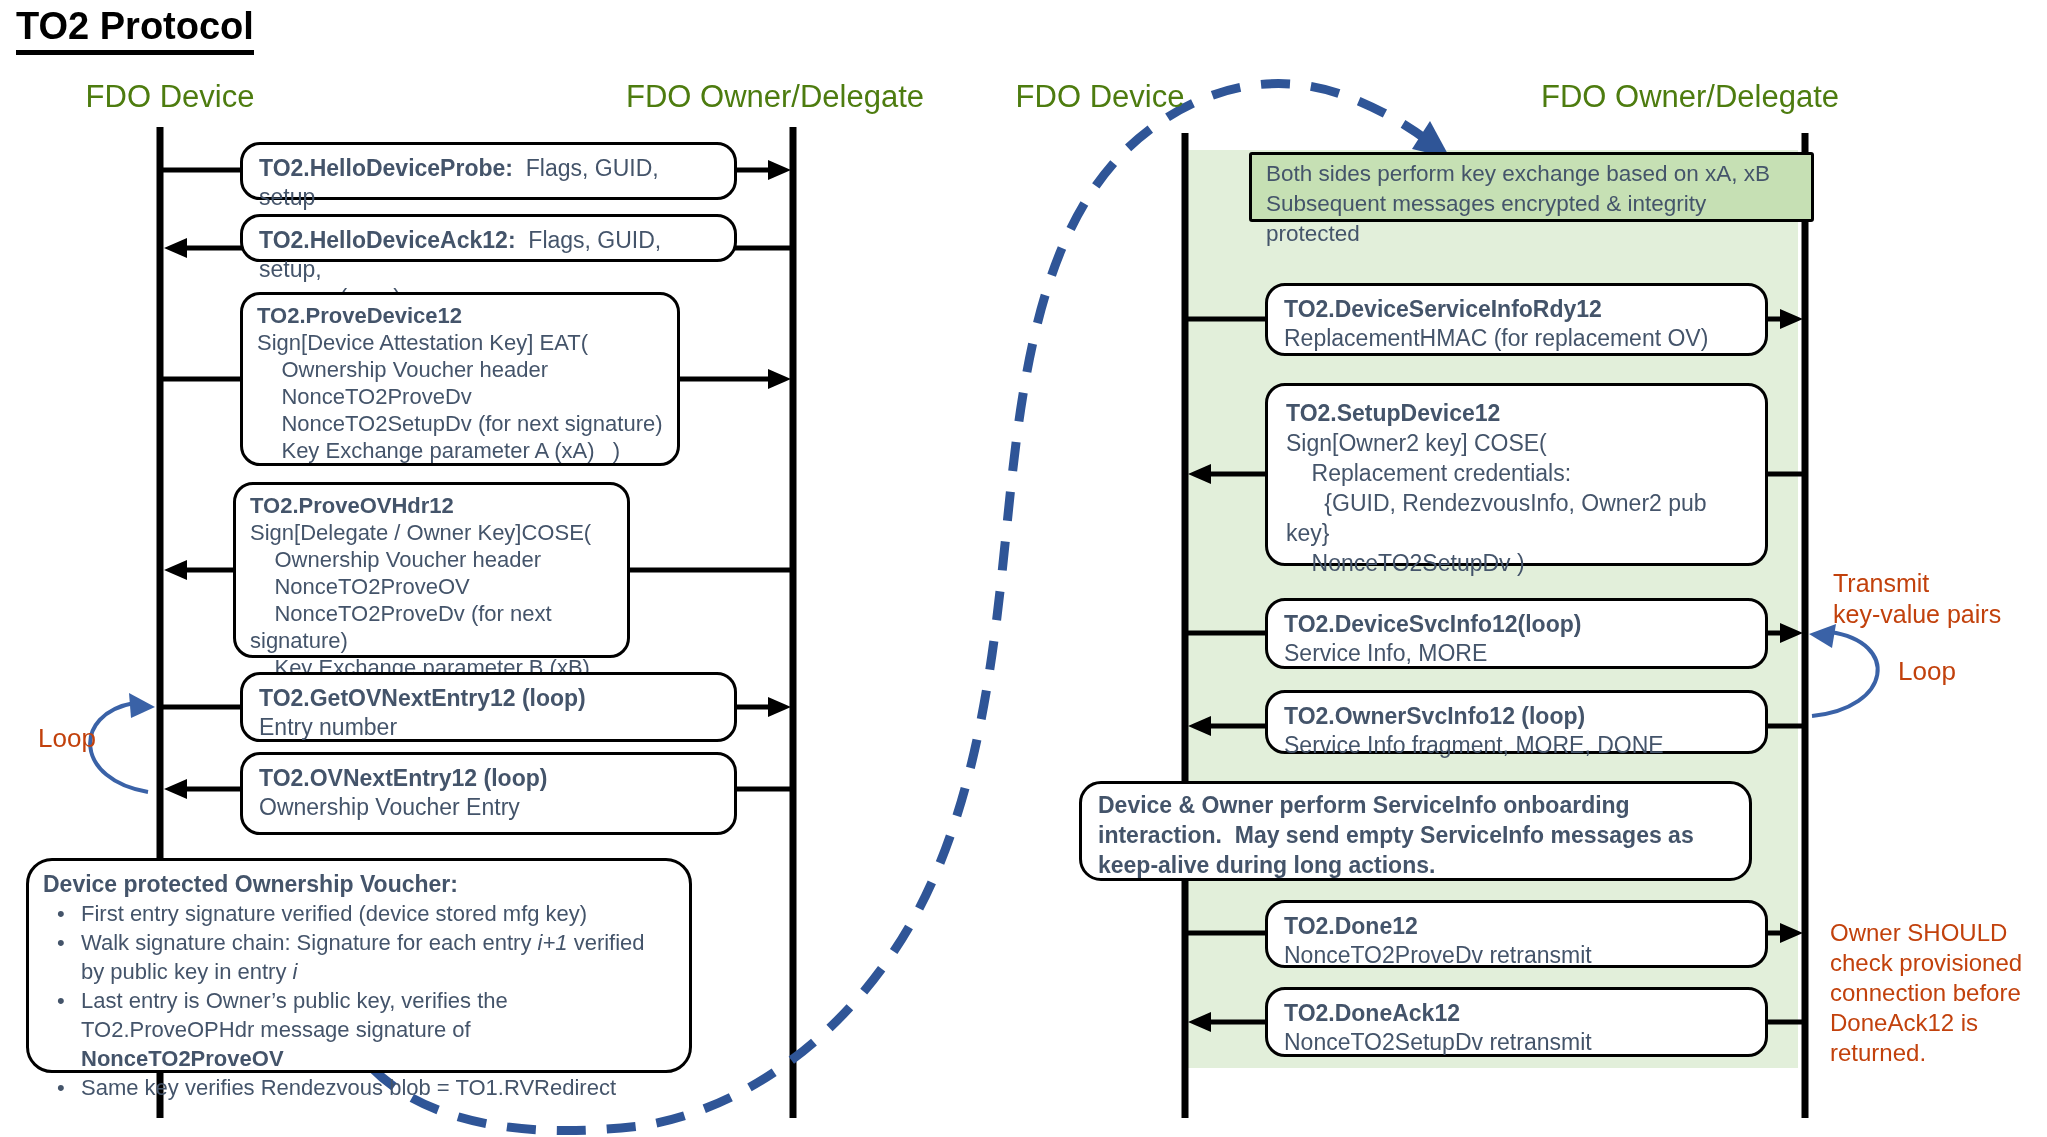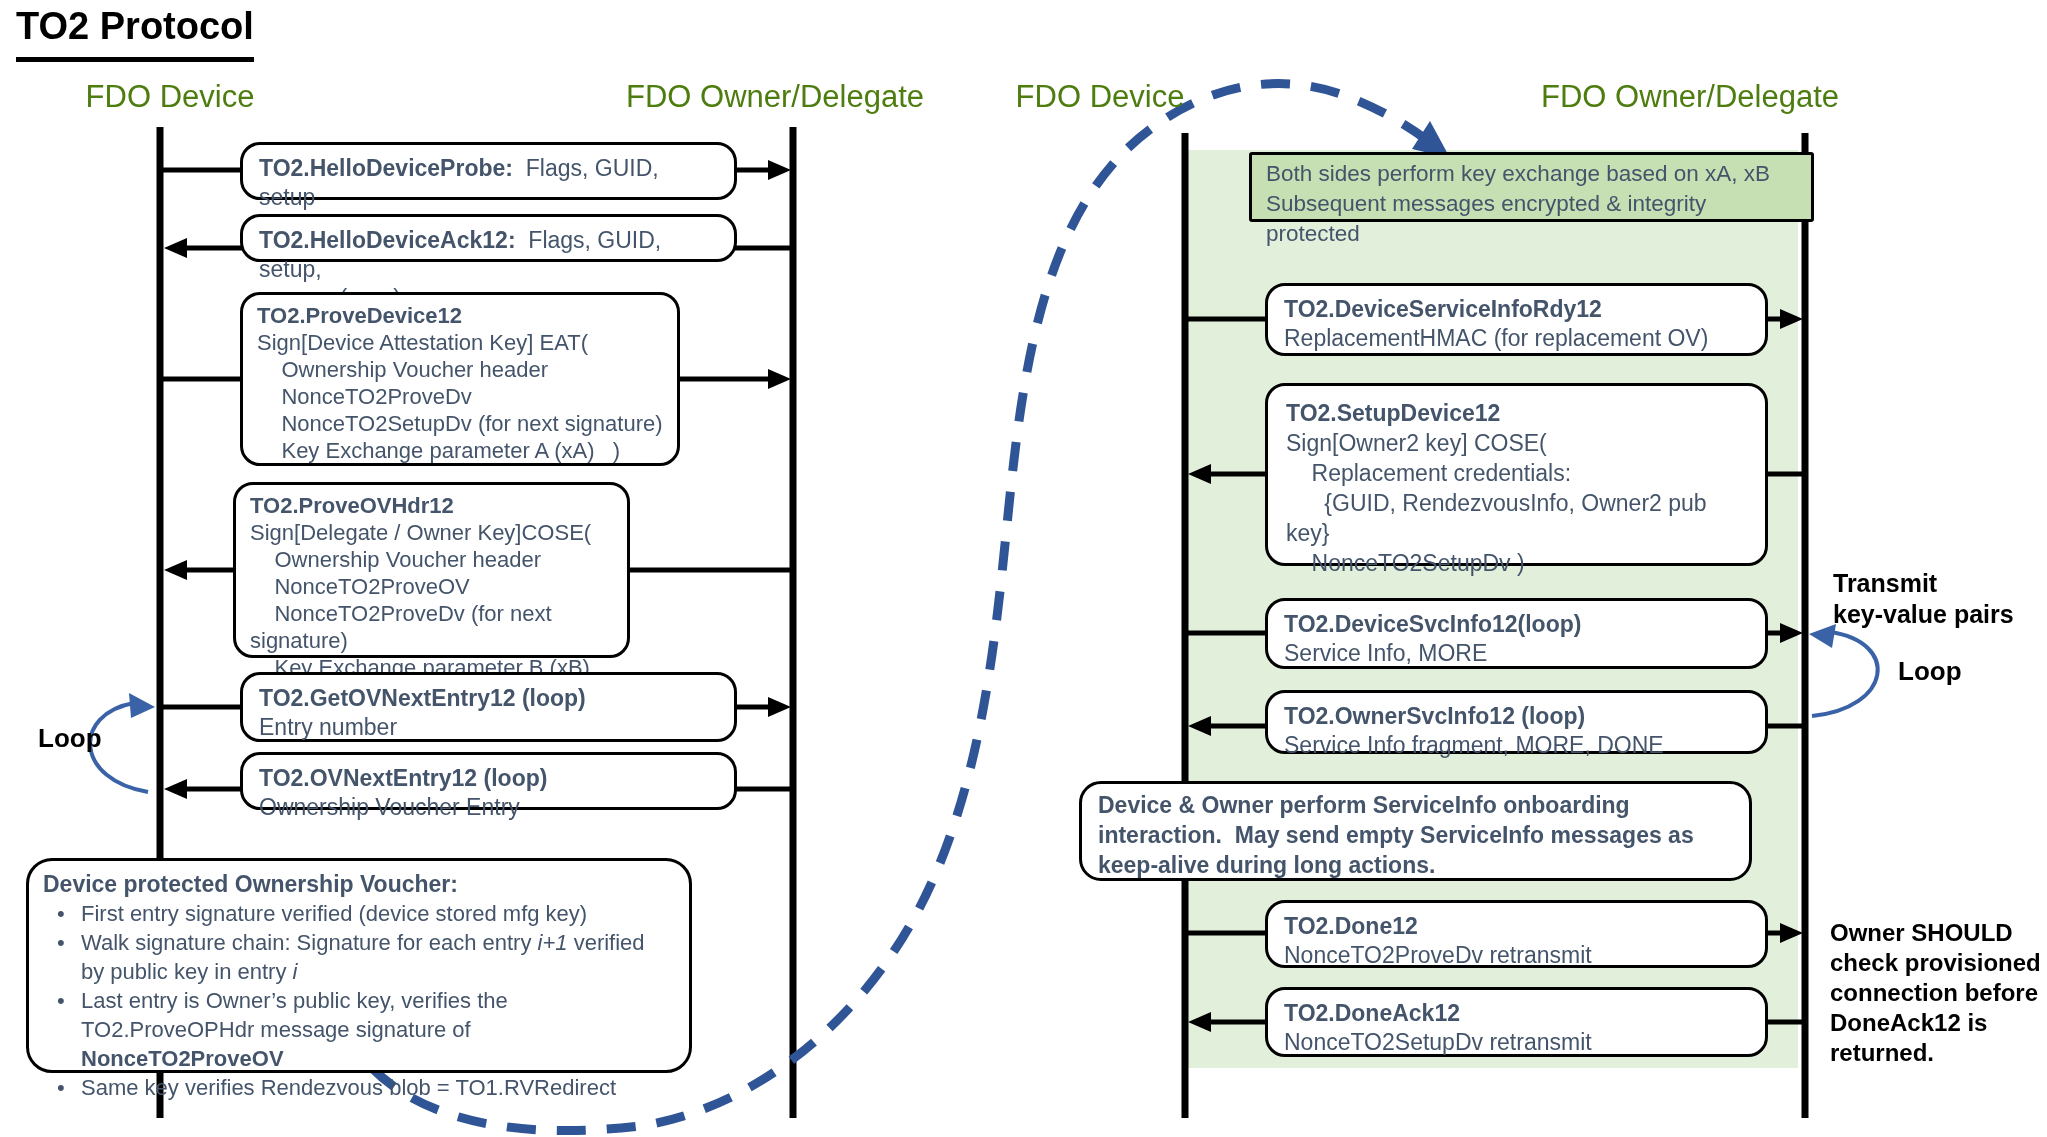--- a/index.html
+++ b/index.html
@@ -1,20 +1,20 @@
 <!DOCTYPE html>
 <html><head>
 <meta charset="utf-8">
 <style>
   html,body{margin:0;padding:0;background:#fff;}
   .canvas{position:relative;width:2047px;height:1137px;background:#ffffff;overflow:hidden;
           font-family:"Liberation Sans",sans-serif;color:#000;}
   .abs{position:absolute;}
   .page-title{left:16px;top:6px;font-size:38px;font-weight:bold;color:#000;
-              border-bottom:5px solid #000;padding-bottom:9px;line-height:1.1;}
+              border-bottom:5px solid #000;padding-bottom:2px;line-height:1.1;}
   .lifeline-header{top:79px;font-size:31px;color:#4d7c0f;text-align:center;white-space:nowrap;}
   .green-region{background:#e2efda;}
   svg.layer{position:absolute;left:0;top:0;pointer-events:none;}
   .box{position:absolute;background:#fff;border:3px solid #000;border-radius:20px;
        color:#44546A;padding:9px 16px;box-sizing:border-box;font-size:23px;line-height:29px;}
   .box .msg-title{font-weight:bold;white-space:pre-wrap;}
   .box .msg-body{white-space:pre-wrap;}
   .box.tight{font-size:22px;line-height:27px;padding:7px 14px;}
   .box.setup{line-height:30px;padding:12px 18px;}
   .greenbox{position:absolute;background:#c6e0b4;border:3px solid #000;border-radius:3px;
@@ -24,21 +24,21 @@
            color:#44546A;box-sizing:border-box;}
   .notebox .nb-head{font-weight:bold;font-size:23px;line-height:30px;}
   .notebox ul{margin:0;padding:0 0 0 6px;list-style:none;}
   .notebox li{position:relative;padding-left:32px;font-size:22px;line-height:29px;white-space:pre-wrap;}
   .notebox li::before{content:"\2022";position:absolute;left:8px;}
   .seg-i{font-style:italic;}
   .seg-b{font-weight:bold;}
   .boldnote{position:absolute;background:#fff;border:3px solid #000;border-radius:22px;
             color:#44546A;font-weight:bold;font-size:23px;line-height:30px;
             padding:6px 16px;box-sizing:border-box;white-space:pre-wrap;}
-  .annot{position:absolute;color:#000000;font-weight:bold;white-space:pre-line;}
+  .annot{position:absolute;color:#c2410c;font-weight:normal;white-space:pre-line;}
 </style>
 </head>
 <body>
 
 <div class="canvas">
 
   <div class="abs green-region" style="left:1188px;top:150px;width:610px;height:918px;"></div>
 
   <svg class="layer" width="2047" height="1137" viewBox="0 0 2047 1137">
 
@@ -124,21 +124,21 @@
 Sign[Delegate / Owner Key]COSE(
     Ownership Voucher header
     NonceTO2ProveOV
     NonceTO2ProveDv (for next signature)
     Key Exchange parameter B (xB)   )</span>
   </div>
   <div class="box" style="left:240px;top:672px;width:497px;height:70px;">
     <span class="msg-title">TO2.GetOVNextEntry12 (loop)</span><span class="msg-body">
 Entry number</span>
   </div>
-  <div class="box" style="left:240px;top:752px;width:497px;height:58px;">
+  <div class="box" style="left:240px;top:752px;width:497px;height:83px;">
     <span class="msg-title">TO2.OVNextEntry12 (loop)</span><span class="msg-body">
 Ownership Voucher Entry</span>
   </div>
 
   <div class="annot" style="left:38px;top:723px;font-size:26px;">Loop</div>
 
   <div class="notebox" style="left:26px;top:858px;width:666px;height:215px;padding:8px 14px;">
     <div class="nb-head">Device protected Ownership Voucher:</div>
     <ul>
         <li><span class="seg-n">First entry signature verified (device stored mfg key)</span></li>

